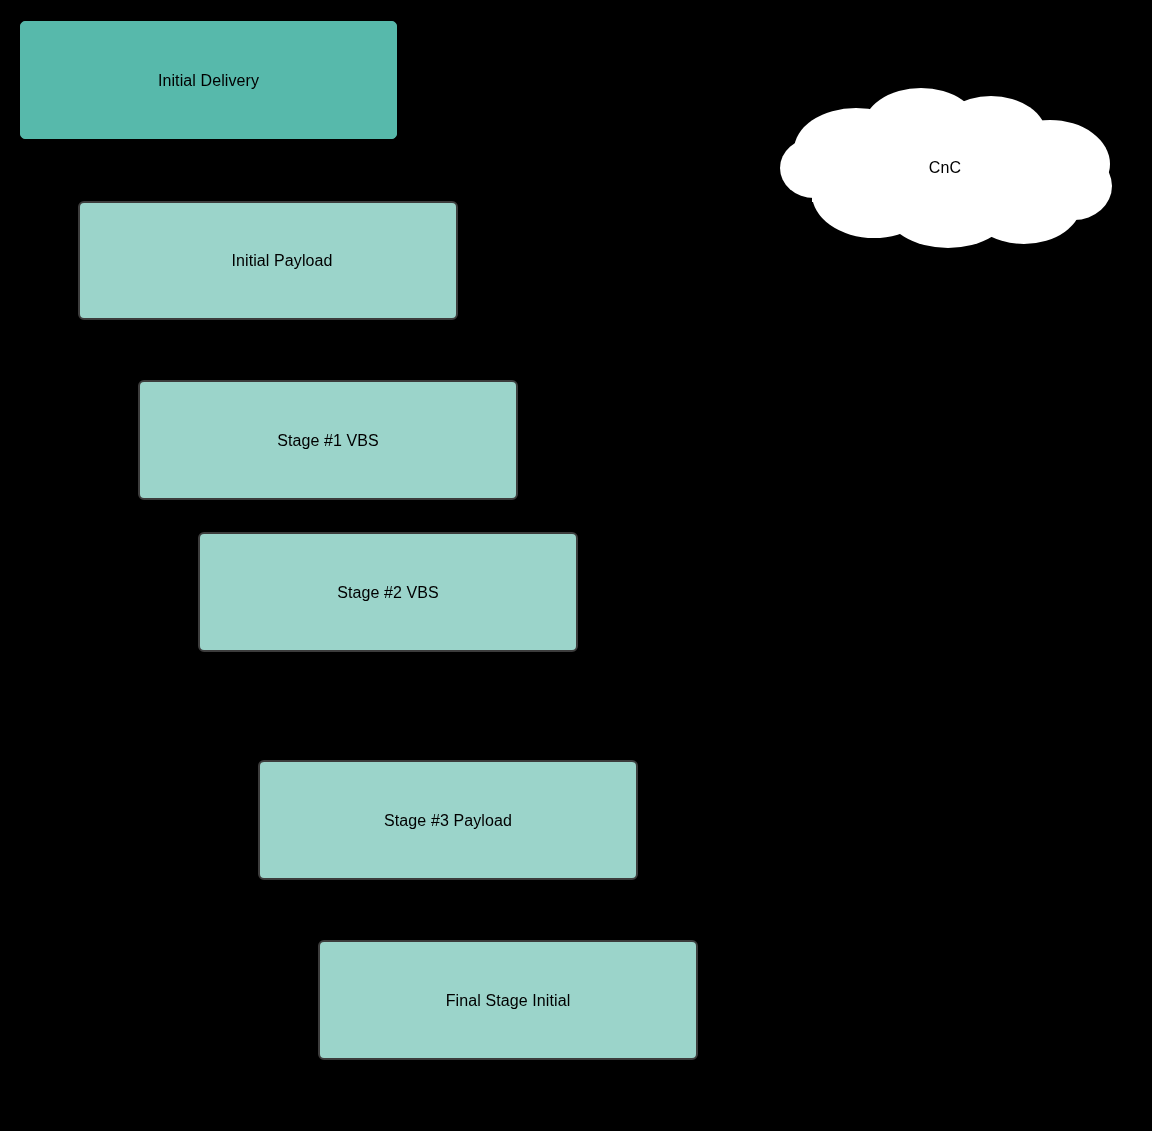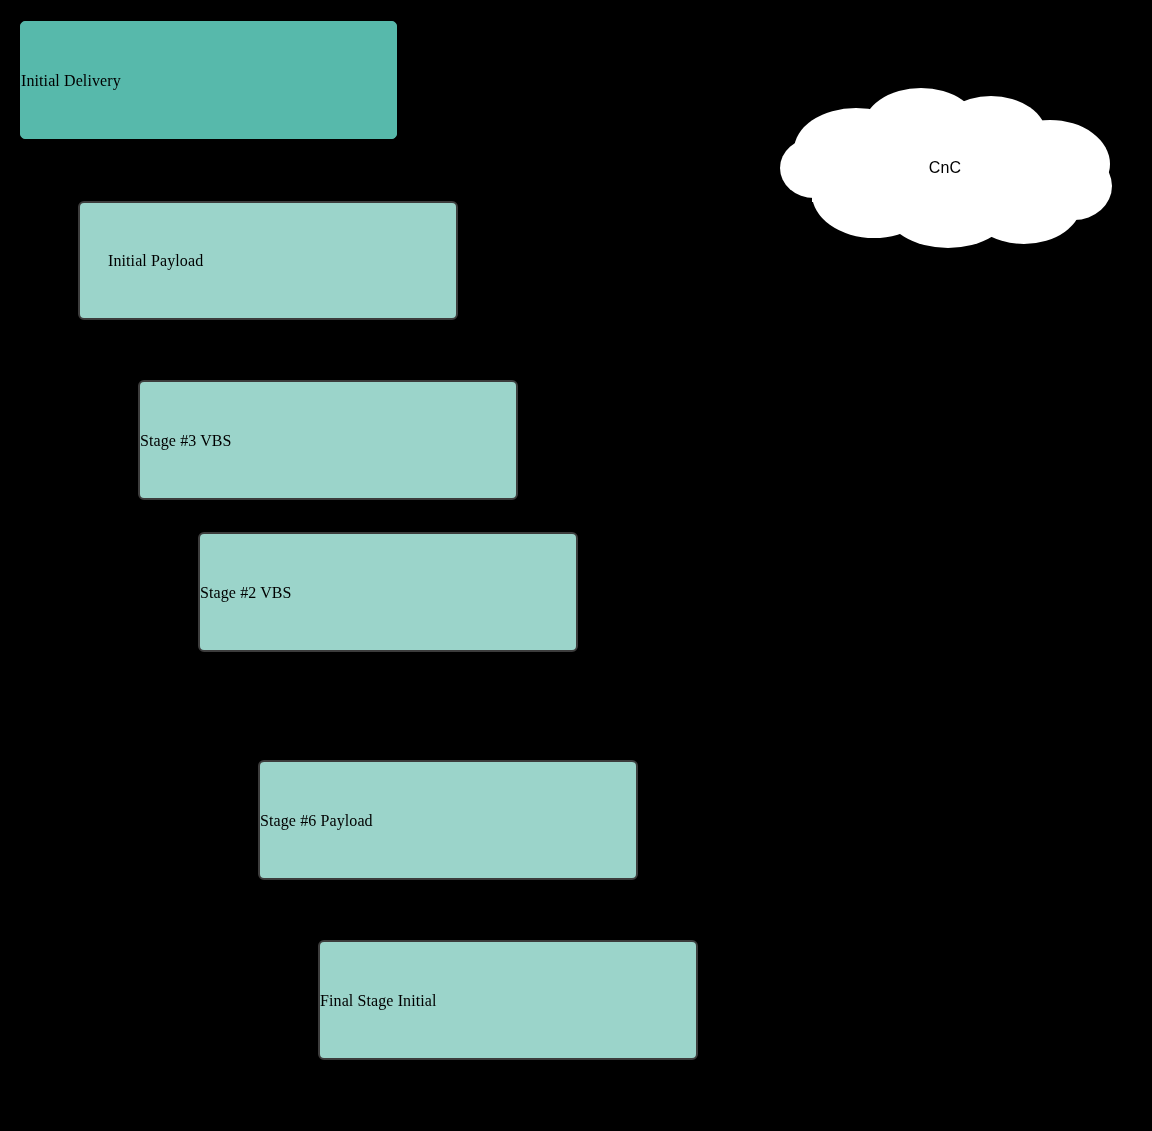--- a/index.html
+++ b/index.html
@@ -27,23 +27,22 @@
     pointer-events: none;
   }
 
   
   .node-box {
     position: absolute;
     box-sizing: border-box;
     border-radius: 6px;
     display: flex;
     align-items: center;
-    justify-content: flex-start;
+    justify-content: center;
     text-align: center;
-    font-family: Liberation Serif, serif;
   }
   .node-box.primary {
     background: #57b9ab;
     border: 1px solid #57b9ab;
     border-radius: 5px;
   }
   .node-box.secondary {
     background: #9bd4ca;
     border: 2px solid #3c3c3c;
   }
@@ -112,29 +111,29 @@
 
   <div class="node-box primary" style="left:20px; top:21px; width:377px; height:118px;">
     <span class="node-label">Initial Delivery</span>
   </div>
 
   <div class="node-box secondary" style="left:78px; top:201px; width:380px; height:119px;padding-left:28px;">
     <span class="node-label">Initial Payload</span>
   </div>
 
   <div class="node-box secondary" style="left:138px; top:380px; width:380px; height:120px;">
-    <span class="node-label">Stage #3 VBS</span>
+    <span class="node-label">Stage #1 VBS</span>
   </div>
 
   <div class="node-box secondary" style="left:198px; top:532px; width:380px; height:120px;">
     <span class="node-label">Stage #2 VBS</span>
   </div>
 
   <div class="node-box secondary" style="left:258px; top:760px; width:380px; height:120px;">
-    <span class="node-label">Stage #6 Payload</span>
+    <span class="node-label">Stage #3 Payload</span>
   </div>
 
   <div class="node-box secondary" style="left:318px; top:940px; width:380px; height:120px;">
     <span class="node-label">Final Stage Initial</span>
   </div>
 
   <div id="cloud-node">
     <svg width="336" height="167" viewBox="0 0 336 167" xmlns="http://www.w3.org/2000/svg" aria-hidden="true">
       <g fill="#ffffff" stroke="none">
         <ellipse cx="78" cy="68" rx="62" ry="42"></ellipse>

